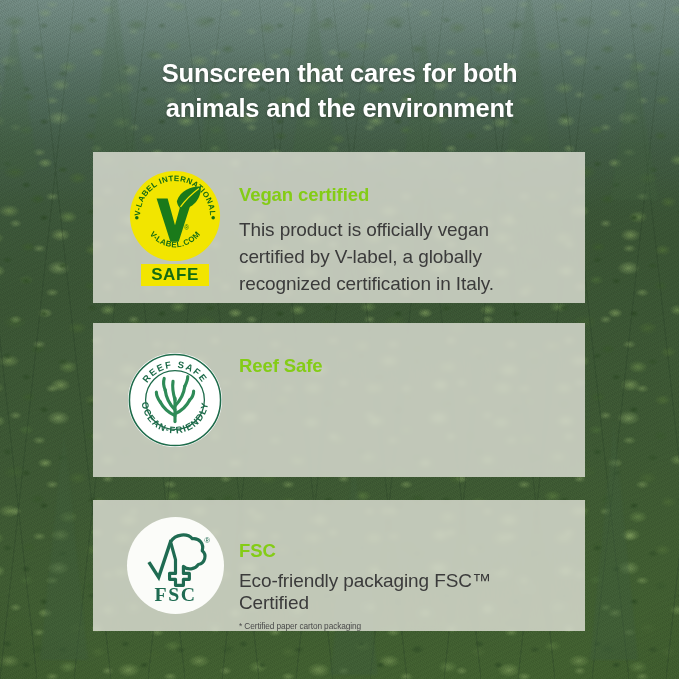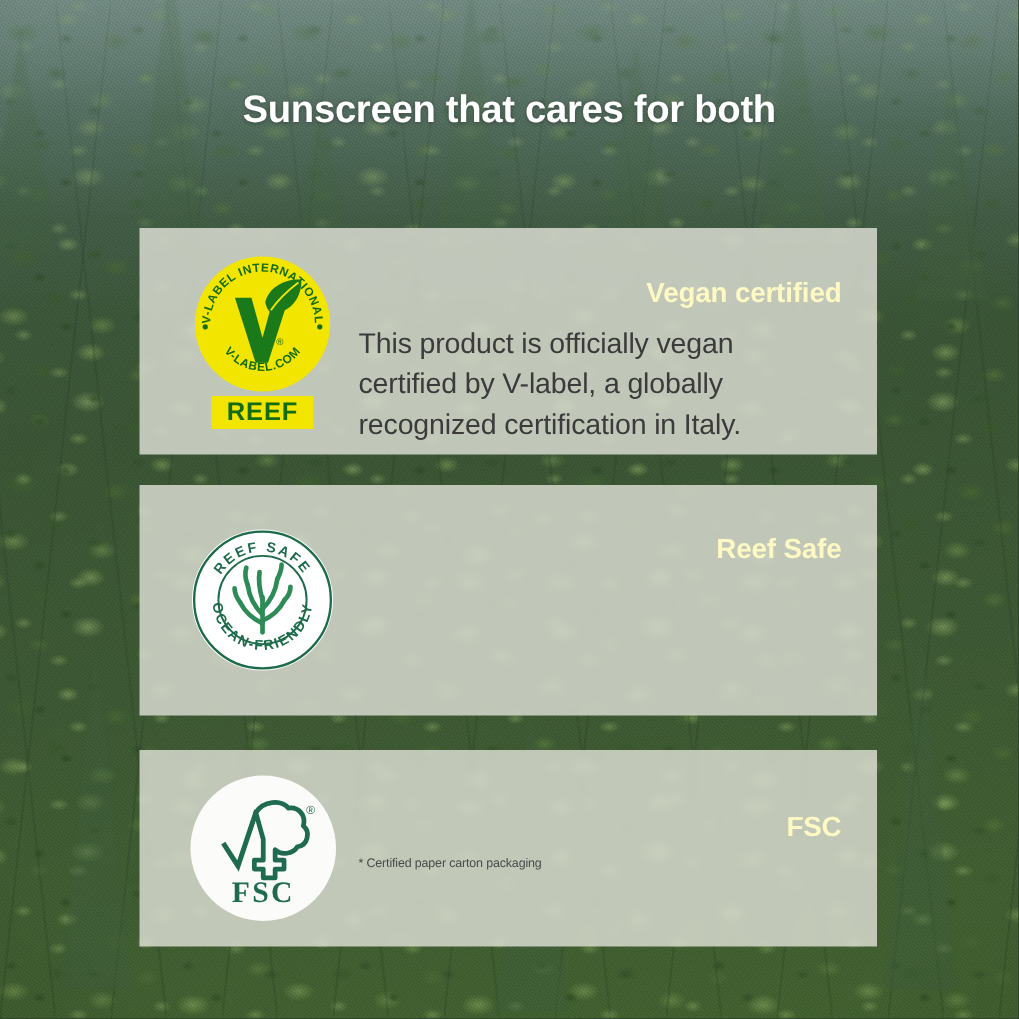--- a/index.html
+++ b/index.html
@@ -194,24 +194,23 @@
 
   .text-col {
     flex: 1;
     padding-top: 10px;
   }
   #card-fsc .text-col { padding-top: 18px; }
 
   .card-title {
     font-size: 18.5px;
     font-weight: bold;
-    color: #fef9c3;
+    color: #84cc16;
     letter-spacing: -0.1px;
     margin-bottom: 10px;
-    text-align: right;
   }
   #card-fsc .card-title { margin-bottom: 8px; }
 
   .card-body {
     font-size: 19px;
     color: #3b3b3b;
     line-height: 27px;
     letter-spacing: -0.1px;
     max-width: 300px;
   }
@@ -263,20 +262,21 @@
   <div class="bg-spire" style="left:590px;  top:420px; border-bottom-width:240px;"></div>
   <div class="bg-haze-top"></div>
   <div class="bg-vignette"></div>
   <div class="bg-grain"></div>
 </div>
 
 <div id="page">
 
   <h1 id="headline">
     <span>Sunscreen that cares for both</span><br>
+    <span>animals and the environment</span>
   </h1>
 
   <div id="cards">
 
     <div class="card" id="card-vegan">
       <div class="badge-col">
         <div class="vlabel-wrap">
           <svg width="92" height="92" viewBox="0 0 100 100">
             <defs>
               <path id="arcTop" d="M 12,50 A 38,38 0 0 1 88,50" fill="none"></path>
@@ -294,21 +294,21 @@
             <circle cx="8.5" cy="52" r="1.9" fill="#136b13"></circle>
             <circle cx="91.5" cy="52" r="1.9" fill="#136b13"></circle>
 
             <path d="M 30,31 L 42,31 L 50,60 L 58,31 L 69,31 L 54,78 L 45,78 Z" fill="#1a7a1a"></path>
 
             <path d="M 52,34 C 56,20 72,17 78,18 C 79,26 74,40 60,42 C 56,43 53,40 52,34 Z" fill="#1a7a1a"></path>
             <path d="M 76,20 C 68,26 61,33 56,40" stroke="#f2e500" stroke-width="1.4" fill="none"></path>
 
             <text x="60" y="65" font-family="'Liberation Sans', sans-serif" font-size="7" fill="#136b13">®</text>
           </svg>
-          <div class="vegan-banner">REEF</div>
+          <div class="vegan-banner">SAFE</div>
         </div>
       </div>
       <div class="text-col">
         <div class="card-title">Vegan certified</div>
         <div class="card-body">This product is officially vegan certified by V-label, a globally recognized certification in Italy.</div>
       </div>
     </div>
 
     <div class="card" id="card-reef">
       <div class="badge-col">
@@ -357,18 +357,19 @@
           <path d="M 45,26 C 50,18 62,17 67,23 C 74,22 79,28 77,35
                    C 82,39 80,48 73,49 C 70,54 62,55 58,51
                    L 58,58 L 64,58 L 64,64 L 58,64 L 58,70
                    L 50,70 L 50,64 L 44,64 L 44,58 L 50,58 L 50,44 Z" fill="none" stroke="#1f6b52" stroke-width="3.2" stroke-linejoin="round"></path>
           <text x="79" y="27" font-family="'Liberation Sans', sans-serif" font-size="8" fill="#1f6b52">®</text>
           <text x="50" y="86" font-family="'Liberation Serif', serif" font-size="20" font-weight="bold" fill="#1f6b52" text-anchor="middle" letter-spacing="1.5">FSC</text>
         </svg>
       </div>
       <div class="text-col">
         <div class="card-title">FSC</div>
+        <div class="card-body">Eco-friendly packaging FSC™ Certified</div>
         <div class="card-note">* Certified paper carton packaging</div>
       </div>
     </div>
 
   </div>
 </div>
 
 </body></html>

